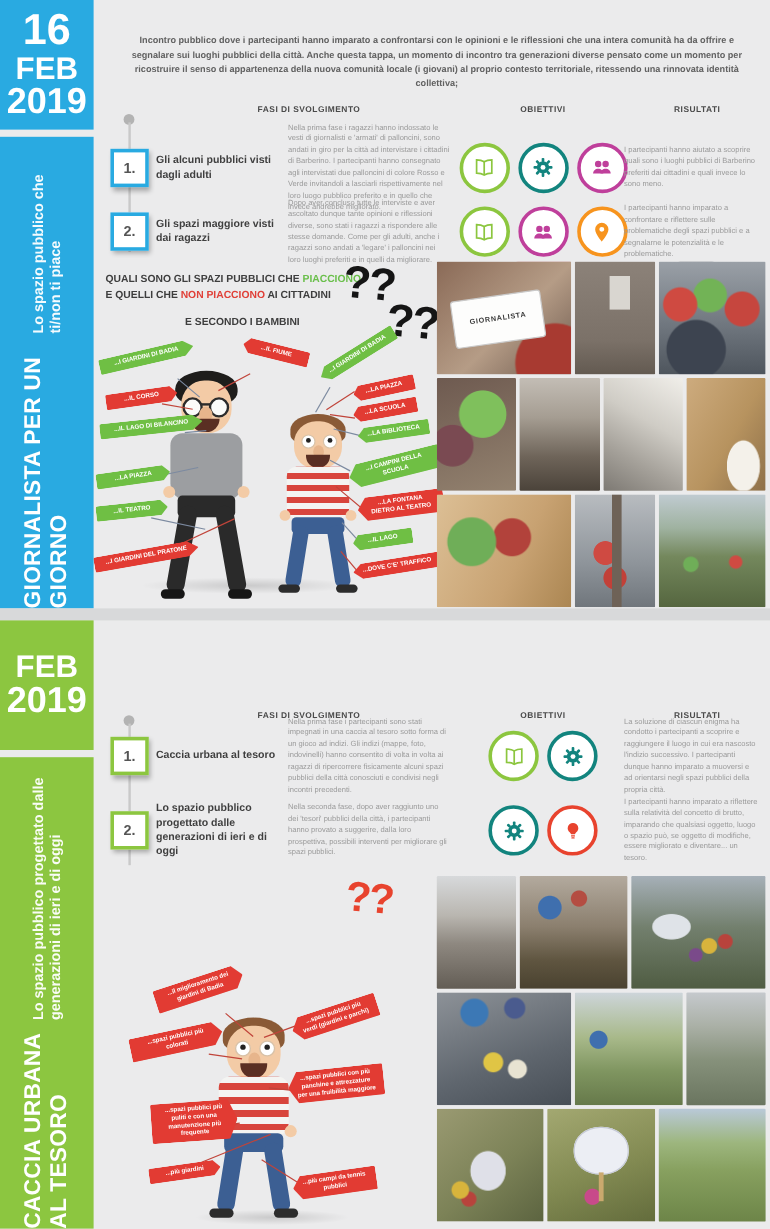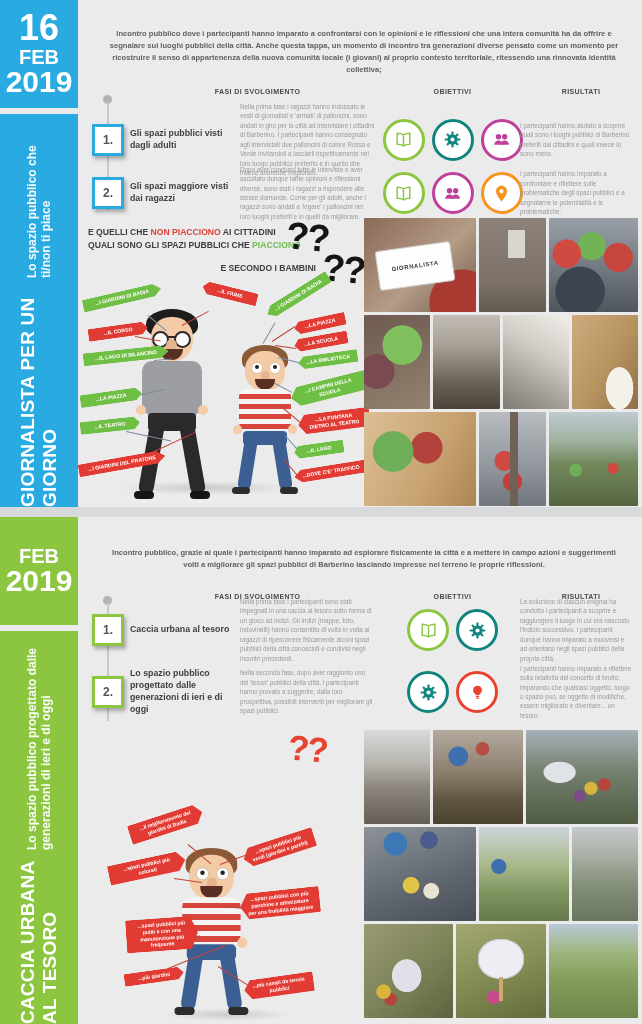--- a/index.html
+++ b/index.html
@@ -2,21 +2,21 @@
 <html><head>
 <meta charset="utf-8">
 <style>
   html,body{margin:0;padding:0;}
   body{width:642px;height:1024px;background:#ebebec;font-family:"Liberation Sans",sans-serif;position:relative;overflow:hidden;}
   .sec{position:absolute;left:0;width:544px;height:507px;}
   #sec1{top:0;} #sec2{top:517px;}
   .divider{position:absolute;top:507px;left:0;width:642px;height:10px;background:#d8d9da;}
   
   .datebox{position:absolute;left:0;top:0;width:78px;height:108px;color:#fff;text-align:center;display:flex;flex-direction:column;justify-content:center;font-weight:bold;line-height:1.02;}
-  .datebox .d{font-size:36px;} .datebox .m{font-size:20px;} .datebox .y{font-size:30px;}
+  .datebox .d{font-size:36px;} .datebox .m{font-size:26px;} .datebox .y{font-size:30px;}
   .side{position:absolute;left:0;top:114px;width:78px;height:393px;display:flex;align-items:center;justify-content:center;}
   .side-inner{writing-mode:vertical-rl;transform:rotate(180deg);display:flex;align-items:center;gap:4px;color:#fff;height:100%;}
   .side-title{font-weight:bold;font-size:19px;letter-spacing:.2px;}
   .side-sub{font-size:12px;font-weight:bold;opacity:.95;}
   .blue{background:#29aae1;} .green{background:#8cc640;}
   
   .intro{position:absolute;left:104px;width:520px;text-align:center;font-size:7.6px;font-weight:bold;color:#616161;line-height:1.6;}
   .colheads{position:absolute;left:86px;width:556px;display:grid;grid-template-columns:44px 110px 145px 135px 122px;}
   .colheads span{font-size:7px;font-weight:bold;color:#4a4a4a;letter-spacing:.4px;text-align:center;}
   
@@ -28,21 +28,21 @@
   .numbox.b{border:3px solid #29aae1;} .numbox.g{border:3px solid #8cc640;}
   .ptitle{font-size:8.8px;font-weight:bold;color:#3f3f3f;line-height:1.35;padding-right:8px;}
   .pdesc,.presult{font-size:6.3px;color:#9a9a9a;line-height:1.5;padding-right:10px;}
   .icons{display:flex;align-items:center;justify-content:center;gap:7px;}
   .icn{width:36px;height:36px;border-radius:50%;border:3.5px solid currentColor;background:#fff;display:flex;align-items:center;justify-content:center;flex:0 0 auto;}
   .icn svg{width:19px;height:19px;}
   .c-green{color:#8cc63f;} .c-teal{color:#12847e;} .c-magenta{color:#bf3f9b;} .c-orange{color:#f7941e;} .c-red{color:#e8432e;}
   
   .qblock{position:absolute;left:88px;width:238px;font-size:8.6px;font-weight:bold;color:#3e3e3e;line-height:1.55;}
   .hl-g{color:#6abf4b;} .hl-r{color:#e04038;}
-  .q3{text-align:right;margin-top:9px;padding-right:10px;}
+  .q3{text-align:center;margin-top:9px;padding-right:10px;}
   .marks{position:absolute;font-weight:bold;letter-spacing:-2px;transform:rotate(5deg);}
   .marks.blk{color:#151515;font-size:38px;} .marks.red{color:#e8432e;font-size:35px;}
   
   .illu{position:absolute;}
   .tag{position:absolute;color:#fff;font-size:5.2px;font-weight:bold;line-height:1.3;text-align:center;padding:3px 7px;border-radius:2px;}
   .tag.tg{background:#6fbf44;} .tag.tr{background:#e23b33;}
   .pt-r{clip-path:polygon(0 0,90% 0,100% 50%,90% 100%,0 100%);}
   .pt-l{clip-path:polygon(10% 0,100% 0,100% 100%,10% 100%,0 50%);}
   .cline{position:absolute;height:1px;transform-origin:left center;}
   .ln-b{background:#7c8aa0;} .ln-r{background:#c0443a;}
@@ -128,21 +128,21 @@
     <span style="grid-column:2/4;">FASI DI SVOLGIMENTO</span>
     <span style="grid-column:4;">OBIETTIVI</span>
     <span style="grid-column:5;">RISULTATI</span>
   </div>
 
   <div class="tdot" style="top:95px;"></div>
   <div class="tline" style="top:102px;height:108px;"></div>
 
   <div class="phase" style="top:102px;">
     <div class="numbox b">1.</div>
-    <div class="ptitle">Gli spazi pubblici visti dagli adulti</div>
+    <div class="ptitle">Gli alcuni pubblici visti dagli adulti</div>
     <div class="pdesc">Nella prima fase i ragazzi hanno indossato le vesti di giornalisti e 'armati' di palloncini, sono andati in giro per la città ad intervistare i cittadini di Barberino. I partecipanti hanno consegnato agli intervistati due palloncini di colore Rosso e Verde invitandoli a lasciarli rispettivamente nel loro luogo pubblico preferito e in quello che invece andrebbe migliorato.</div>
     <div class="icons">
       <span class="icn c-green">
           <svg viewBox="0 0 24 24">
             <path d="M12 6C9.8 4.6 6.9 4 4 4v14c2.9 0 5.8.6 8 2 2.2-1.4 5.1-2 8-2V4c-2.9 0-5.8.6-8 2z" fill="none" stroke="currentColor" stroke-width="1.8"></path>
             <path d="M12 6v14" stroke="currentColor" stroke-width="1.8"></path>
           </svg>
         </span>
       <span class="icn c-teal">
           <svg viewBox="0 0 24 24">
@@ -194,22 +194,22 @@
       <span class="icn c-orange">
           <svg viewBox="0 0 24 24" fill="currentColor">
             <path d="M12 2a7 7 0 0 0-7 7c0 5 7 13 7 13s7-8 7-13a7 7 0 0 0-7-7zm0 9.6A2.6 2.6 0 1 1 12 6.4a2.6 2.6 0 0 1 0 5.2z"></path>
           </svg>
         </span>
     </div>
     <div class="presult">I partecipanti hanno imparato a confrontare e riflettere sulle problematiche degli spazi pubblici e a segnalarne le potenzialità e le problematiche.</div>
   </div>
 
   <div class="qblock" style="top:226px;">
+    <div><span>QUALI SONO GLI SPAZI PUBBLICI CHE </span><span class="hl-g">PIACCIONO</span></div>
     <div><span>E QUELLI CHE </span><span class="hl-r">NON PIACCIONO</span><span> AI CITTADINI</span></div>
-    <div><span>QUALI SONO GLI SPAZI PUBBLICI CHE </span><span class="hl-g">PIACCIONO</span></div>
     <div class="q3">E SECONDO I BAMBINI</div>
   </div>
   <div class="marks blk" style="left:286px;top:216px;">??</div>
   <div class="marks blk" style="left:322px;top:248px;">??</div>
 
   <div class="illu" style="left:80px;top:283px;width:285px;height:224px;">
     <div class="shadow" style="left:36px;top:198px;width:180px;height:14px;"></div>
     <div class="fig" style="left:50px;top:26px;width:86px;height:192px;">
       <div class="a-hair"></div>
       <div class="a-head"></div>
@@ -305,21 +305,20 @@
     <span class="m">FEB</span>
     <span class="y">2019</span>
   </div>
   <div class="side green">
     <div class="side-inner">
       <span class="side-title">CACCIA URBANA AL TESORO</span>
       <span class="side-sub" style="max-height:380px;">Lo spazio pubblico progettato dalle generazioni di ieri e di oggi</span>
     </div>
   </div>
 
-  <p class="intro" style="top:22px;">Incontro pubblico, grazie al quale i partecipanti hanno imparato ad esplorare fisicamente la città e a mettere in campo azioni e suggerimenti volti a migliorare gli spazi pubblici di Barberino lasciando impresse nel terreno le proprie riflessioni.</p>
 
   <div class="colheads" style="top:76px;">
     <span style="grid-column:2/4;">FASI DI SVOLGIMENTO</span>
     <span style="grid-column:4;">OBIETTIVI</span>
     <span style="grid-column:5;">RISULTATI</span>
   </div>
 
   <div class="tdot" style="top:79px;"></div>
   <div class="tline" style="top:86px;height:118px;"></div>
 

